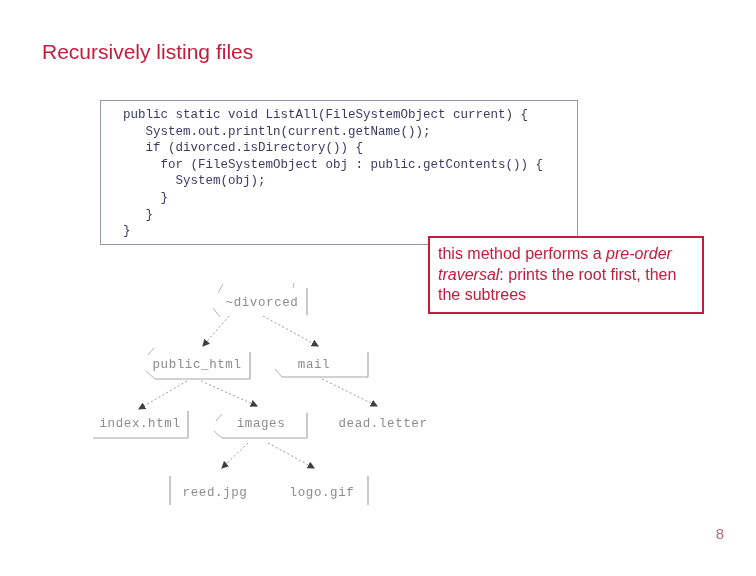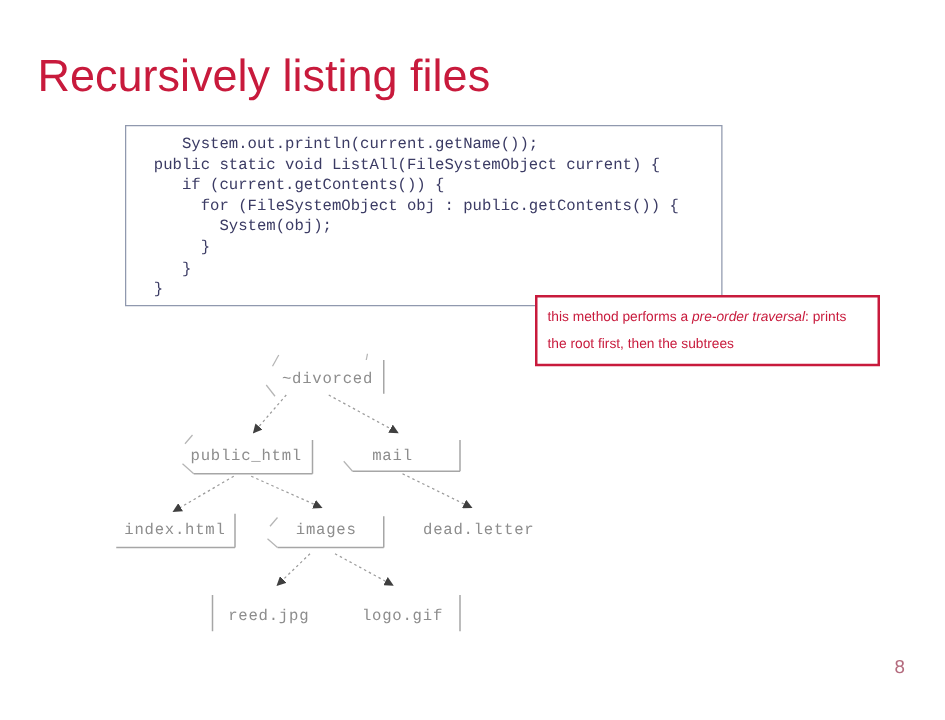--- a/index.html
+++ b/index.html
@@ -3,49 +3,49 @@
 <meta charset="utf-8">
 <style>
   :root{
     --accent:#c81a3c; --code-text:#3b3b64; --code-border:#9099ae;
     --tree-text:#8d8d8d; --tree-line:#a6a6a6; --arrow:#3f3f3f; --page-number:#b46b7e;
   }
   html,body{margin:0;padding:0;}
   body{width:756px;height:576px;background:#ffffff;overflow:hidden;position:relative;
        font-family:"Liberation Sans",sans-serif;}
   .slide{position:absolute;inset:0;background:#ffffff;}
-  .title{position:absolute;left:30px;top:40px;margin:0;font-size:36px;font-weight:normal;
+  .title{position:absolute;left:42px;top:40px;margin:0;font-size:21px;font-weight:normal;
          color:var(--accent);letter-spacing:0px;}
   .code-box{position:absolute;left:100px;top:100px;width:478px;height:145px;box-sizing:border-box;
             background:#ffffff;border:1px solid var(--code-border);padding:6px 0 0 22px;}
   .code-line{white-space:pre;font-family:"Liberation Mono",monospace;font-size:12.5px;
              line-height:16.6px;color:var(--code-text);}
   .callout{position:absolute;left:428px;top:236px;width:256px;background:#ffffff;
            border:2px solid var(--accent);padding:6px 8px;color:var(--accent);
-           font-size:11px;line-height:20.5px;z-index:5;}
+           font-size:16px;line-height:20.5px;z-index:5;}
   .callout i{font-style:italic;}
   .tree-svg{position:absolute;left:70px;top:275px;}
   .tree-svg text{font-family:"Liberation Mono",monospace;font-size:12.5px;letter-spacing:0.6px;
                  fill:var(--tree-text);text-anchor:middle;}
   .tree-svg .bar{stroke:var(--tree-line);stroke-width:1.2;fill:none;}
   .tree-svg .tick{stroke:#b5b5b5;stroke-width:1;fill:none;}
   .tree-svg .edge{stroke:#9b9b9b;stroke-width:1;fill:none;stroke-dasharray:2 2.4;}
   .page-number{position:absolute;right:32px;top:525px;font-size:15px;color:var(--page-number);}
 </style>
 </head>
 <body>
 
 <div class="slide">
 
   <h1 class="title">Recursively listing files</h1>
 
   <div class="code-box">
+    <div class="code-line">public static void ListAll(FileSystemObject current) {</div>
     <div class="code-line">   System.out.println(current.getName());</div>
-    <div class="code-line">public static void ListAll(FileSystemObject current) {</div>
-    <div class="code-line">   if (current.getContents()) {</div>
+    <div class="code-line">   if (divorced.isDirectory()) {</div>
     <div class="code-line">     for (FileSystemObject obj : public.getContents()) {</div>
     <div class="code-line">       System(obj);</div>
     <div class="code-line">     }</div>
     <div class="code-line">   }</div>
     <div class="code-line">}</div>
   </div>
 
   <div class="callout">
     <span>this method performs a </span><i>pre-order traversal</i><span>: prints the root first, then the subtrees</span>
   </div>

